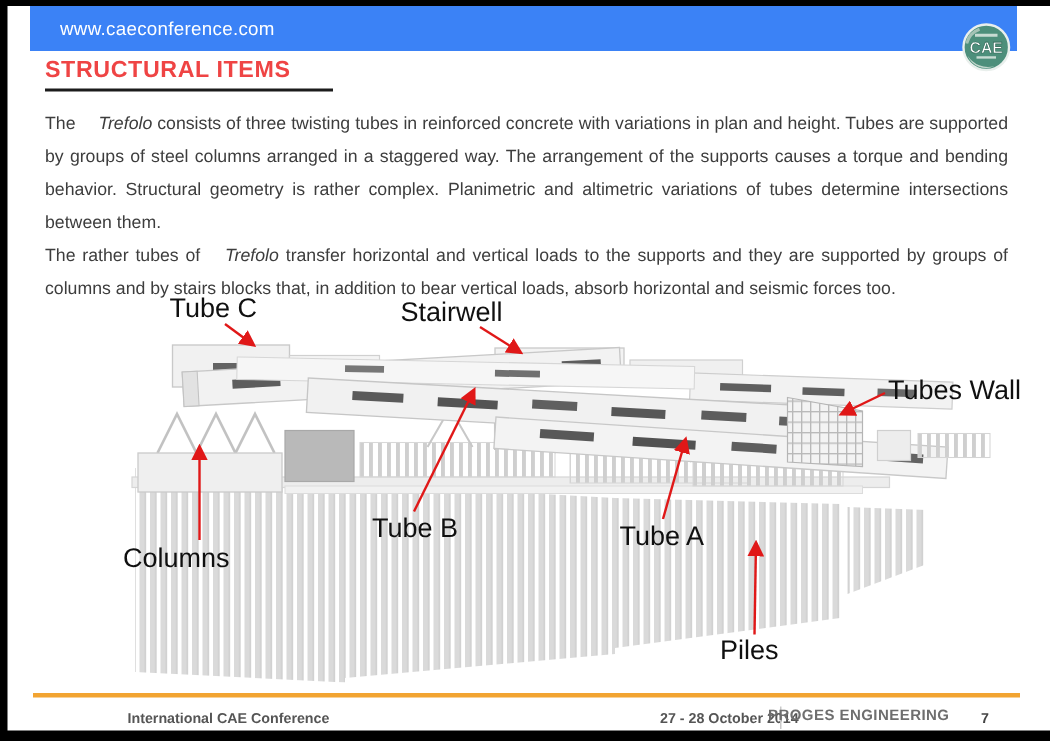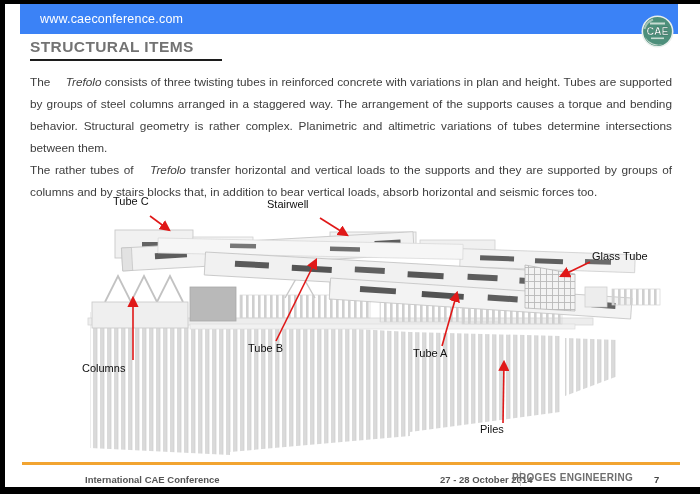--- a/index.html
+++ b/index.html
@@ -16,35 +16,35 @@
   .greenbar{
     position:absolute;left:20px;top:4px;width:658px;height:30px;background:#3b82f6;
   }
   .url{
     position:absolute;left:20px;top:8px;color:#fff;font-size:12.5px;letter-spacing:.2px;
   }
   .logo{position:absolute;right:4px;top:11px;width:33px;height:33px;}
 
   .title{
     position:absolute;left:30px;top:38px;margin:0;
-    font-size:15.5px;font-weight:bold;color:#737373;letter-spacing:.4px;
+    font-size:15.5px;font-weight:bold;color:#ef4444;letter-spacing:.4px;
     border-bottom:2px solid #1c1c1c;padding-bottom:3px;padding-right:28px;
   }
 
   .bodytext{
     position:absolute;left:30px;top:71px;width:642px;
     font-size:11.8px;line-height:22px;color:#3d3d3d;text-align:justify;
   }
   .bodytext p{margin:0;}
   .it{font-style:italic;margin-left:12px;}
 
   
   .figure{position:absolute;left:30px;top:190px;width:640px;height:265px;}
   .fig-label{
-    position:absolute;font-size:11px;color:#101010;white-space:nowrap;
+    position:absolute;font-size:18px;color:#101010;white-space:nowrap;
   }
   .lbl-tube-c{left:83px;top:5px;}
   .lbl-stairwell{left:237px;top:8px;}
   .lbl-glass-wall{left:562px;top:60px;}
   .lbl-tube-b{left:218px;top:152px;}
   .lbl-tube-a{left:383px;top:157px;}
   .lbl-columns{left:52px;top:172px;}
   .lbl-piles{left:450px;top:233px;}
 
   
@@ -196,21 +196,21 @@
         <line x1="560" y1="72" x2="531" y2="86" marker-end="url(#arrow)"></line>
         <line x1="246" y1="151" x2="286" y2="70" marker-end="url(#arrow)"></line>
         <line x1="412" y1="156" x2="427" y2="103" marker-end="url(#arrow)"></line>
         <line x1="103" y1="170" x2="103" y2="108" marker-end="url(#arrow)"></line>
         <line x1="473" y1="233" x2="474" y2="172" marker-end="url(#arrow)"></line>
       </g>
     </svg>
 
     <span class="fig-label lbl-tube-c">Tube C</span>
     <span class="fig-label lbl-stairwell">Stairwell</span>
-    <span class="fig-label lbl-glass-wall">Glass Tube</span>
+    <span class="fig-label lbl-glass-wall">Tubes Wall</span>
     <span class="fig-label lbl-tube-b">Tube B</span>
     <span class="fig-label lbl-tube-a">Tube A</span>
     <span class="fig-label lbl-columns">Columns</span>
     <span class="fig-label lbl-piles">Piles</span>
   </div>
 
   <div class="orange-line"></div>
   <div class="footer">
     <span class="f-conf">International CAE Conference</span>
     <span class="f-date">27 - 28 October 2014</span>

